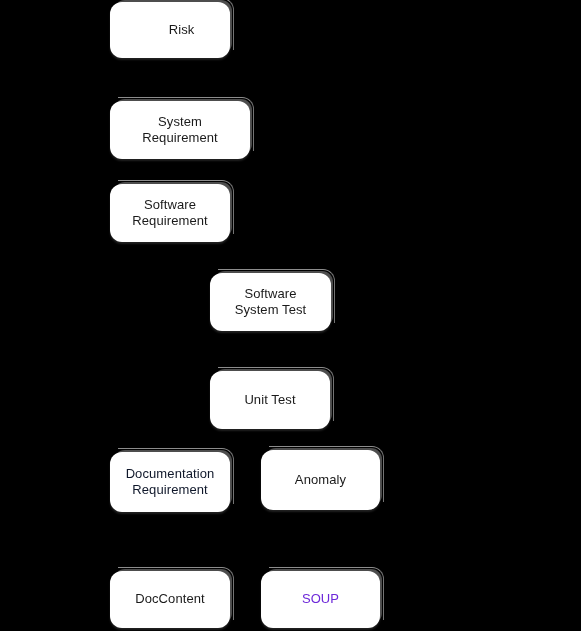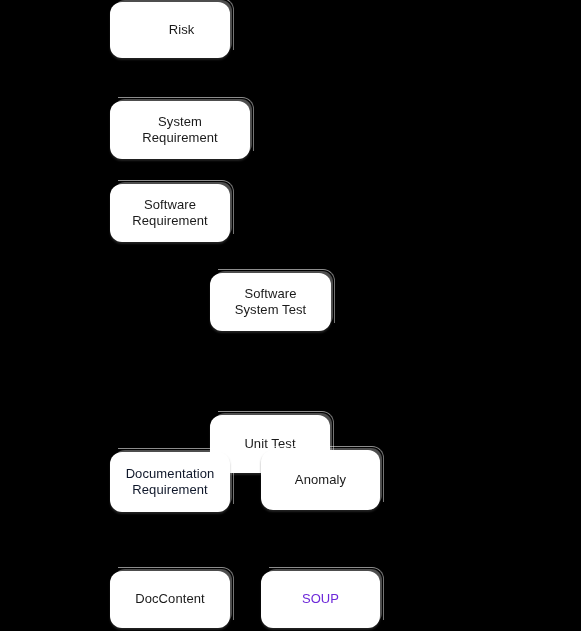--- a/index.html
+++ b/index.html
@@ -72,21 +72,21 @@
 Requirement</span>
     </div>
     <div class="node" style="left: 110px; top: 184px; width: 120px; height: 58px; background: rgb(255, 255, 255); color: rgb(26, 26, 26);">
       <span class="label">Software
 Requirement</span>
     </div>
     <div class="node" style="left: 210px; top: 273px; width: 121px; height: 58px; background: rgb(255, 255, 255); color: rgb(26, 26, 26);">
       <span class="label">Software
 System Test</span>
     </div>
-    <div class="node" style="left: 210px; top: 371px; width: 120px; height: 58px; background: rgb(255, 255, 255); color: rgb(26, 26, 26); margin-top: 44px;">
+    <div class="node" style="left: 210px; top: 371px; width: 120px; height: 58px; background: rgb(255, 255, 255); color: rgb(26, 26, 26);">
       <span class="label">Unit Test</span>
     </div>
     <div class="node" style="left: 110px; top: 452px; width: 120px; height: 60px; background: rgb(255, 255, 255); color: #0f172a;">
       <span class="label">Documentation
 Requirement</span>
     </div>
     <div class="node" style="left: 261px; top: 450px; width: 119px; height: 60px; background: rgb(255, 255, 255); color: rgb(26, 26, 26);">
       <span class="label">Anomaly</span>
     </div>
     <div class="node" style="left: 110px; top: 571px; width: 120px; height: 57px; background: rgb(255, 255, 255); color: rgb(26, 26, 26);">

